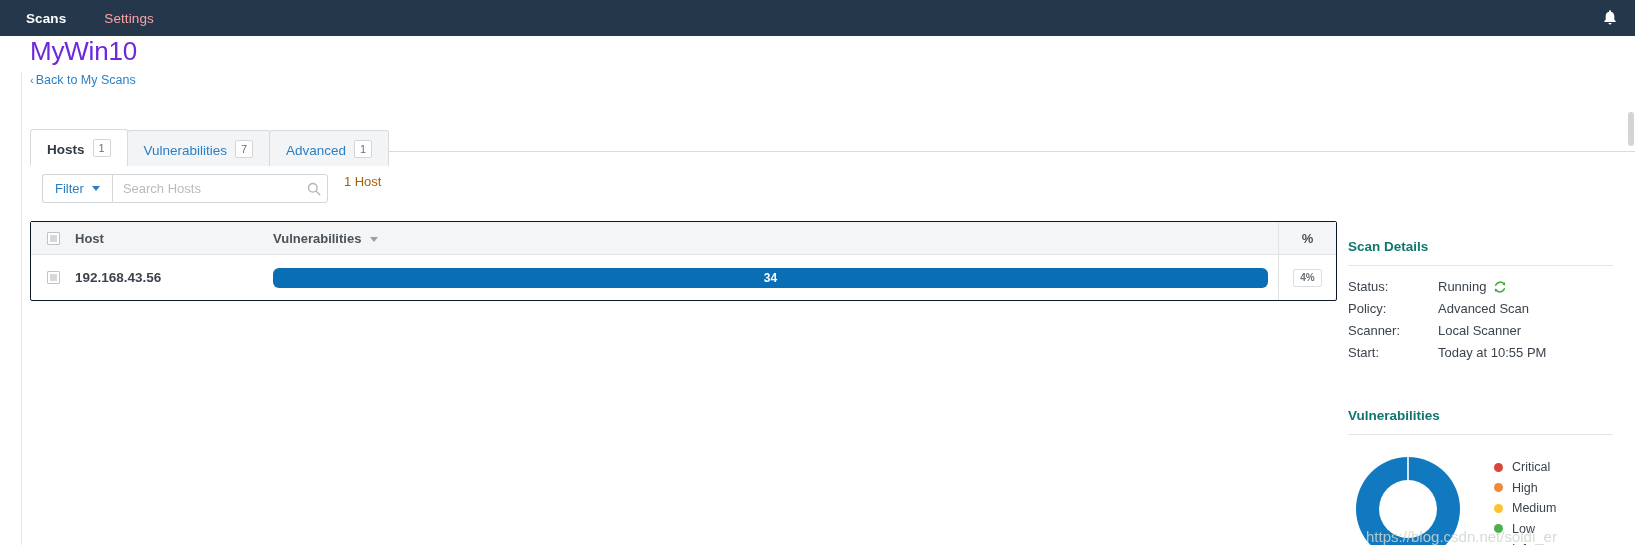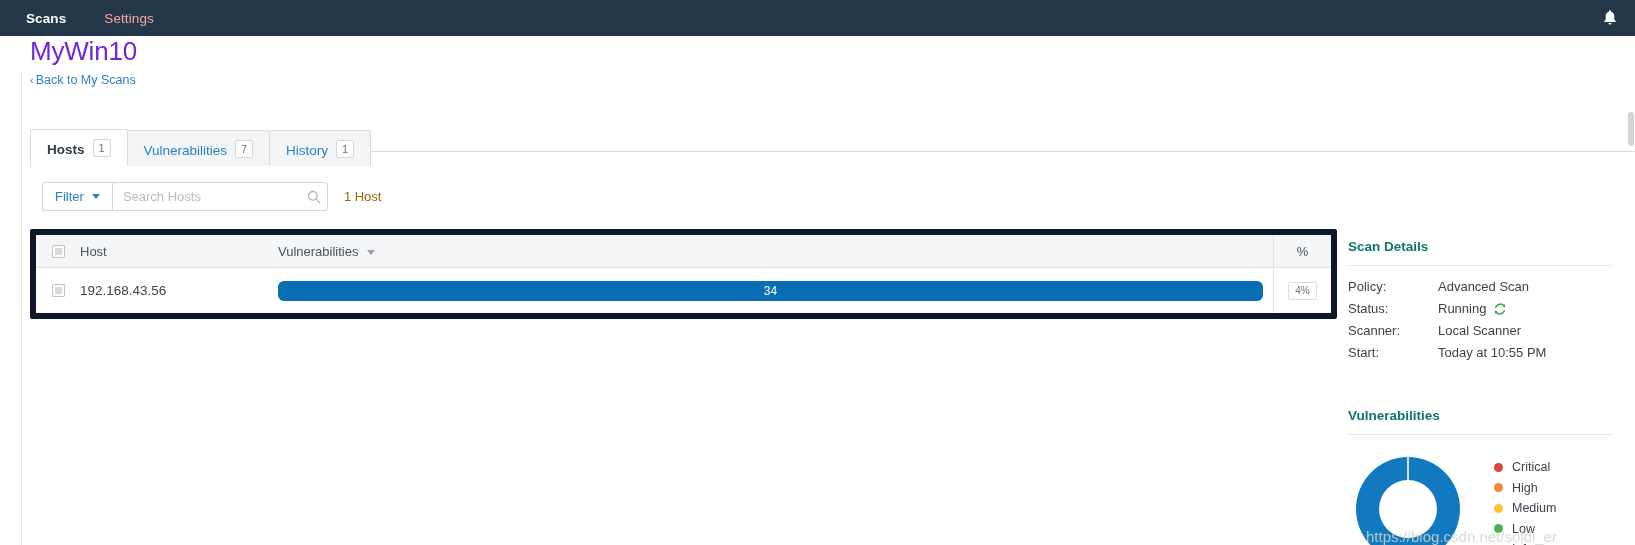--- a/index.html
+++ b/index.html
@@ -103,22 +103,21 @@
     height: 18px;
     line-height: 16px;
     text-align: center;
     padding: 0 4px;
     font-weight: normal;
   }
 
   
   .filterbar {
     display: flex;
-    align-items: center;
-    margin-top: 30px;
+    margin-top: 22px;
     padding-left: 12px;
   }
   .filter-btn {
     display: flex;
     align-items: center;
     gap: 8px;
     height: 29px;
     padding: 0 12px;
     border: 1px solid #d3d6d9;
     border-right: none;
@@ -161,23 +160,24 @@
   .host-count {
     margin-left: 16px;
     font-size: 13px;
     color: #a16207;
   }
 
   
   .table {
     margin-top: 18px;
     width: 1307px;
-    border: 6px solid #0f172a;
+    border: 1px solid #0f172a;
     border-radius: 2px;
     background: #fff;
+    font-weight: bold;
   }
   .thead {
     display: flex;
     align-items: center;
     height: 33px;
     background: #f4f5f6;
     border-bottom: 1px solid #e0e2e4;
     font-size: 13px;
     color: #4a525a;
   }
@@ -360,21 +360,21 @@
     <div class="tabs">
       <div class="tab active">
         <span>Hosts</span>
         <span class="tab-badge">1</span>
       </div>
       <div class="tab">
         <span>Vulnerabilities</span>
         <span class="tab-badge">7</span>
       </div>
       <div class="tab">
-        <span>History</span>
+        <span>Advanced</span>
         <span class="tab-badge">1</span>
       </div>
     </div>
 
     
     <div class="filterbar">
       <div class="filter-btn">
         <span>Filter</span>
         <span class="caret-down"></span>
       </div>
@@ -417,42 +417,42 @@
         <div class="c-pct">
           <span class="pct-badge">4%</span>
         </div>
       </div>
     </div>
   </div>
 
   <div class="side">
     <div class="side-h">Scan Details</div>
     <div class="side-rule"></div>
-
-    <div class="detail-row">
-      <div class="detail-k">Policy:</div>
-      <div class="detail-v">Advanced Scan</div>
-    </div>
 
     <div class="detail-row">
       <div class="detail-k">Status:</div>
       <div class="detail-v">
         <span>Running</span>
         <span style="line-height:0;">
           <svg width="14" height="14" viewBox="0 0 16 16" aria-hidden="true">
             <path d="M13.2 5.2A5.6 5.6 0 0 0 3.1 6.1" fill="none" stroke="#3aa93a" stroke-width="1.7" stroke-linecap="round"></path>
             <path d="M2.8 10.8a5.6 5.6 0 0 0 10.1-.9" fill="none" stroke="#3aa93a" stroke-width="1.7" stroke-linecap="round"></path>
             <path d="M13.6 2.3l.2 3.2-3.1-.4z" fill="#3aa93a"></path>
             <path d="M2.4 13.7l-.2-3.2 3.1.4z" fill="#3aa93a"></path>
           </svg>
         </span>
       </div>
     </div>
 
     <div class="detail-row">
+      <div class="detail-k">Policy:</div>
+      <div class="detail-v">Advanced Scan</div>
+    </div>
+
+    <div class="detail-row">
       <div class="detail-k">Scanner:</div>
       <div class="detail-v">Local Scanner</div>
     </div>
 
     <div class="detail-row">
       <div class="detail-k">Start:</div>
       <div class="detail-v">Today at 10:55 PM</div>
     </div>
 
     <div class="side-h side-h2">Vulnerabilities</div>

